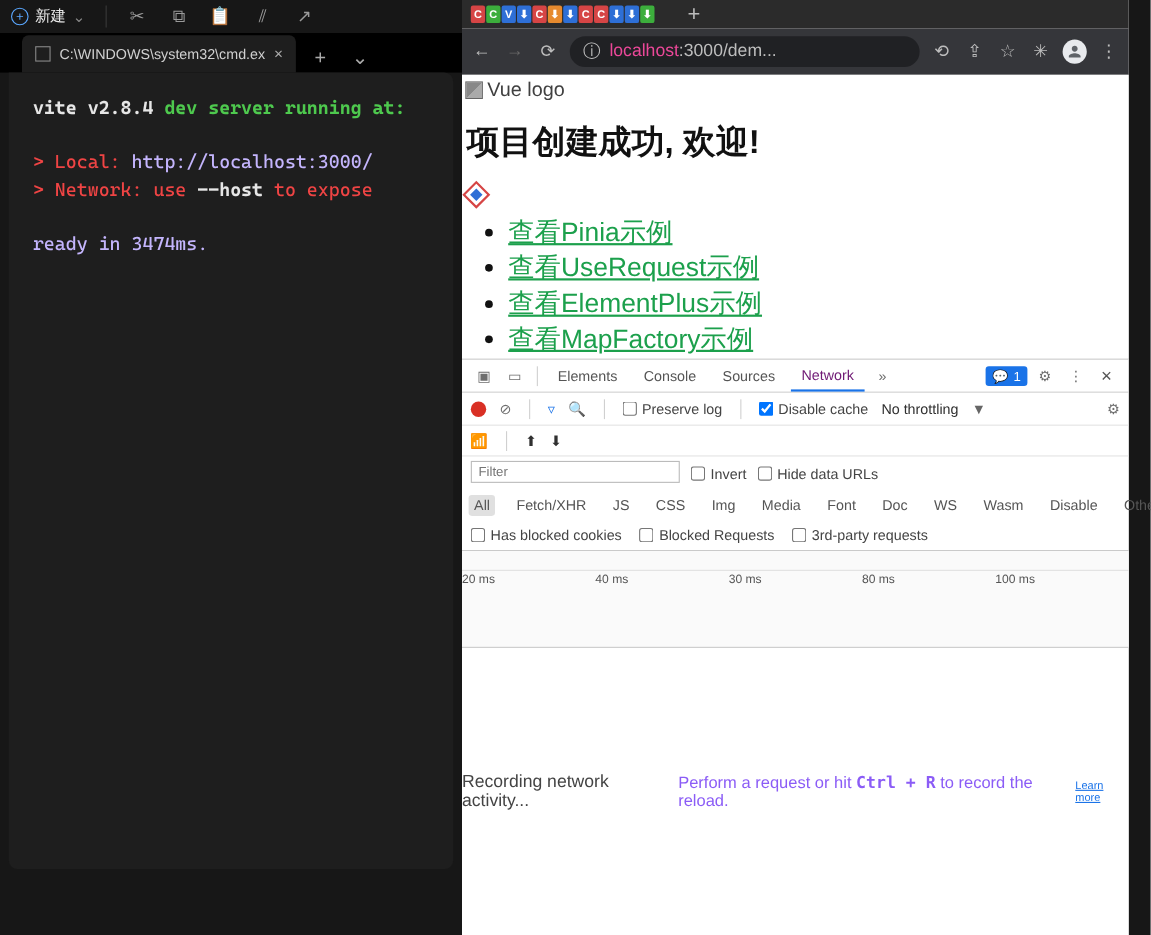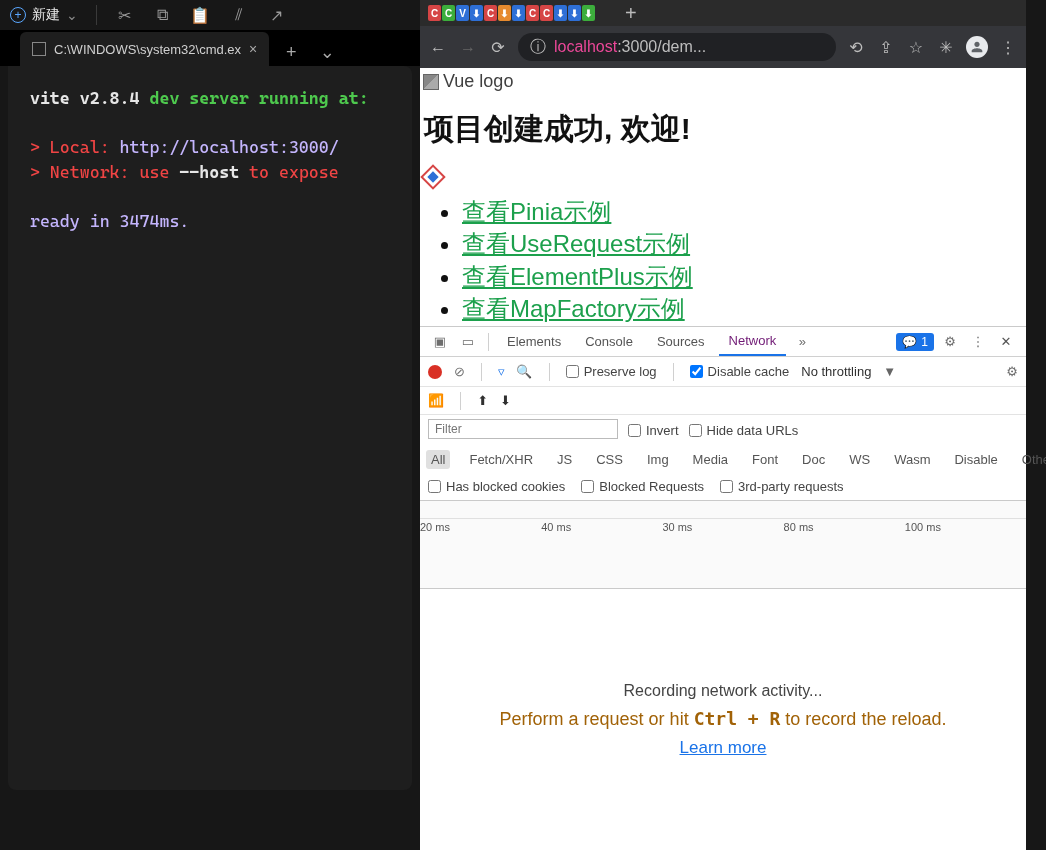--- a/index.html
+++ b/index.html
@@ -144,27 +144,27 @@
 
 .timeline {
   height:88px; border-bottom:1px solid #cacaca; position:relative;
   background:#fafafa;
 }
 .tl-labels { display:flex; height:18px; font-size:11px; color:#555; border-bottom:1px solid #e0e0e0; }
 .tl-labels span { flex:1; text-align:left; padding-right:4px;margin-top:20px; }
 
 .empty {
   position:absolute; left:0; right:0; bottom:0; top:262px;
-  display:flex; flex-direction:column; align-items:center; justify-content:center;
+  display:flex; flex-direction:row; align-items:center; justify-content:center;
   color:#5f6368; gap:8px;
 }
 .empty .l1{font-size:16px;color:#444}
-.empty .l2{font-size:18px;color:#a16207}
+.empty .l2{font-size:15px;color:#8b5cf6}
 .empty kbd{font-weight:700}
-.empty a{color:#1a73e8;text-decoration:underline;font-size:17px}
+.empty a{color:#1a73e8;text-decoration:underline;font-size:10px}
 
 .dt-close{width:24px;height:24px;display:flex;align-items:center;justify-content:center;color:#555;cursor:pointer}
 </style>
 </head>
 <body>
 
 <div class="terminal-app">
   <div class="term-toolbar">
     <div class="new-btn">
       <span class="plus-circle">+</span>

